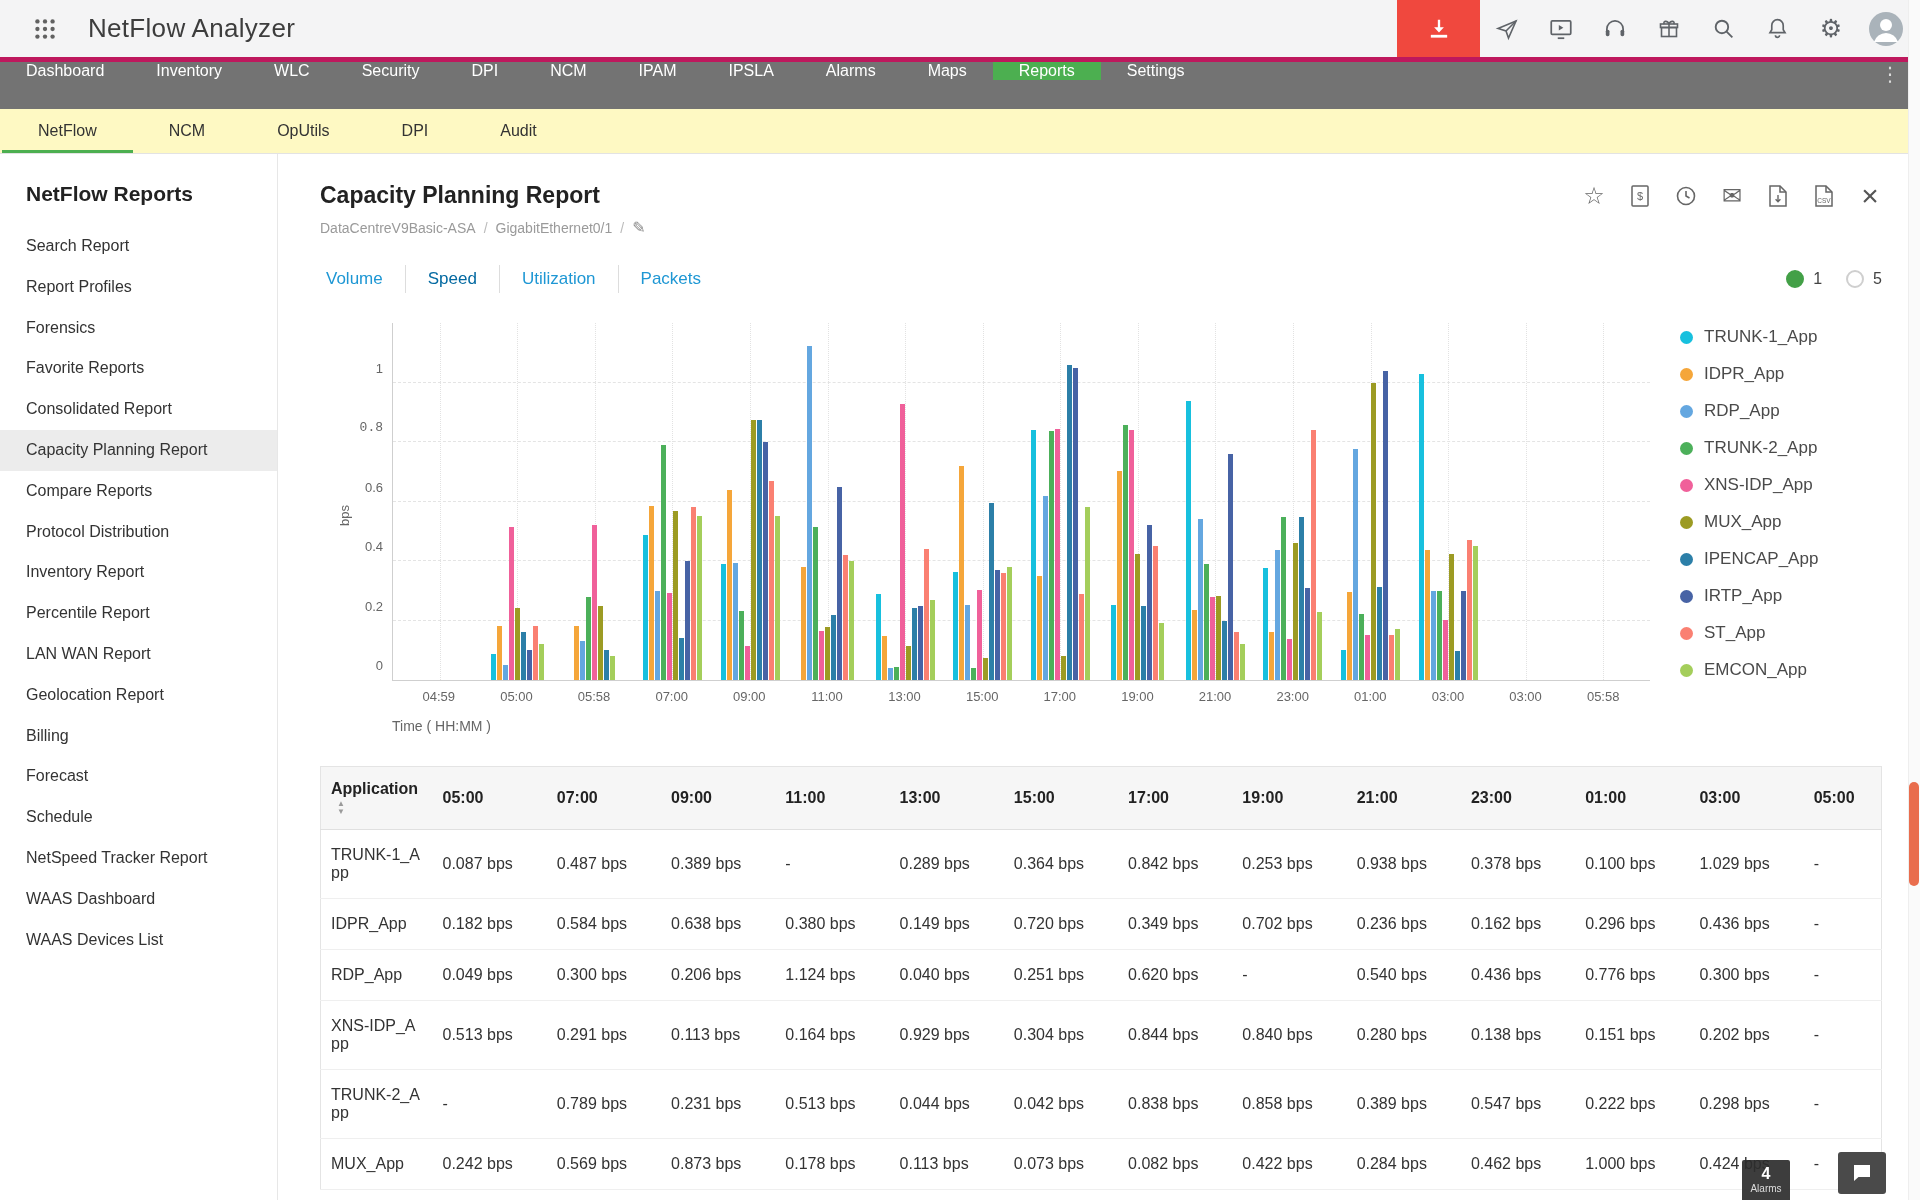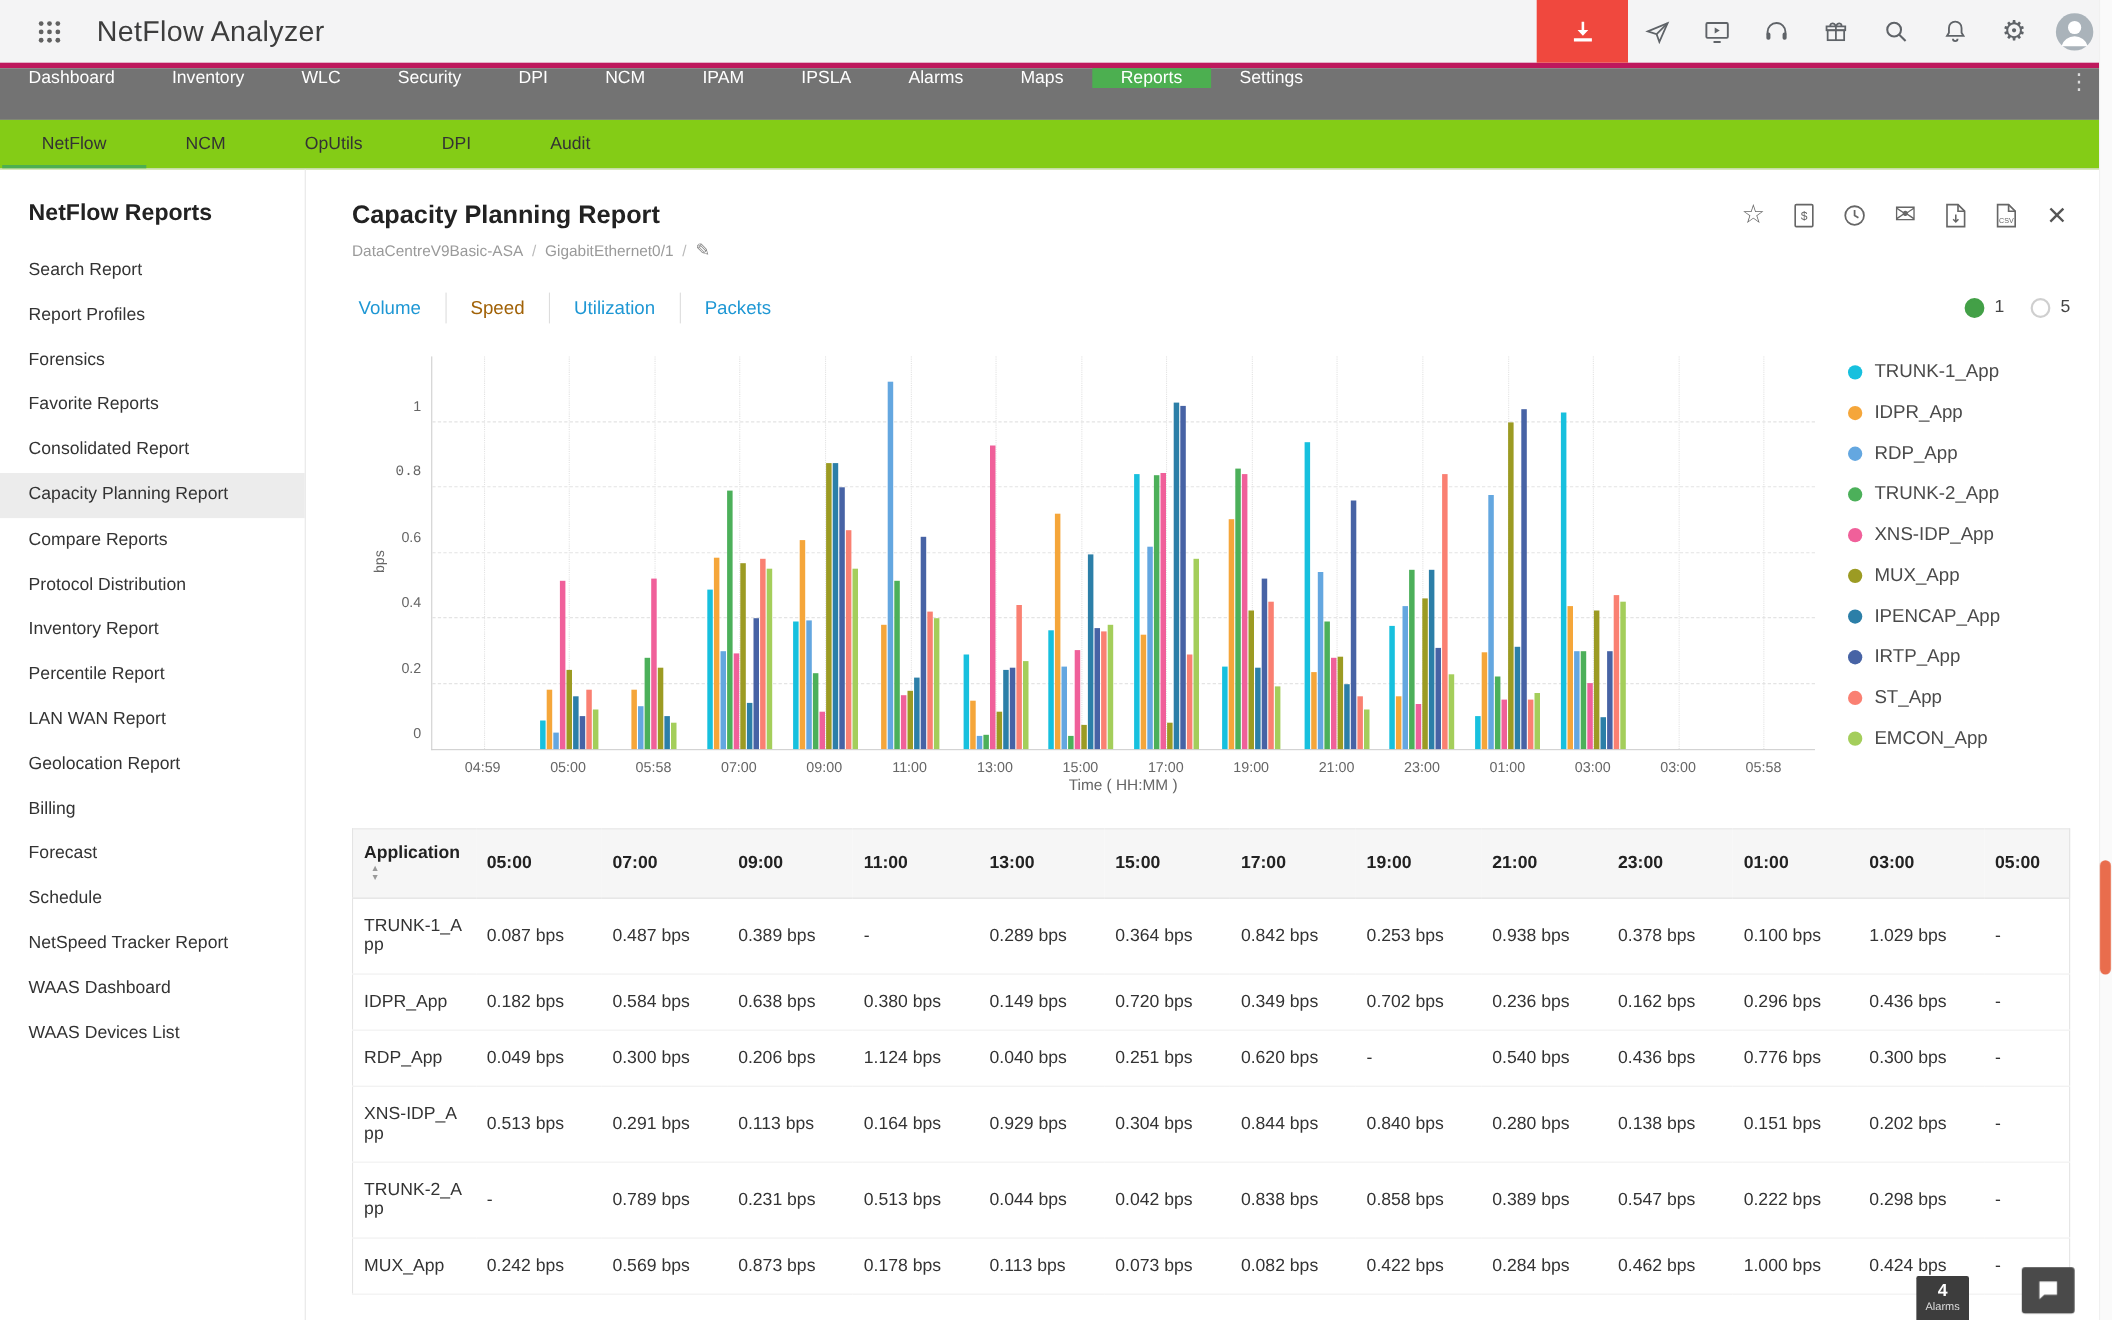--- a/index.html
+++ b/index.html
@@ -18,21 +18,21 @@
   .avatar{margin:0 16px 0 10px;cursor:pointer}
 
   
   .main-nav{height:47px;background:#737373;display:flex;align-items:flex-start;color:#fff}
   .nav-items{display:flex;flex:1}
   .nav-item{padding:0 26px;display:flex;align-items:center;font-size:16px;cursor:pointer;white-space:nowrap}
   .nav-item.active{background:#4CAF50}
   .nav-kebab{display:flex;align-items:center;padding:0 20px;font-size:20px;cursor:pointer;color:#ddd}
 
   
-  .sub-nav{height:45px;background:#84cc16;border-bottom:1px solid #e3e3e3;display:flex;align-items:stretch;padding-left:2px}
+  .sub-nav{height:45px;background:#fef9c3;border-bottom:1px solid #e3e3e3;display:flex;align-items:stretch;padding-left:2px}
   .sub-item{padding:0 36px;display:flex;align-items:center;font-size:16px;color:#333;cursor:pointer;position:relative}
   .sub-item.active::after{content:"";position:absolute;left:0;right:0;bottom:0;height:3px;background:#4CAF50}
 
   
   .layout{display:flex;height:1047px}
   .sidebar{width:278px;flex-shrink:0;border-right:1px solid #e7e7e7;padding-top:28px}
   .sidebar-title{font-size:21px;font-weight:bold;color:#222;padding:0 26px 20px}
   .side-item{padding:10px 26px;font-size:16px;color:#333;cursor:pointer;line-height:1.3}
   .side-item.active{background:#ececec}
   .content{flex:1;padding:28px 38px 0 42px;position:relative;overflow:hidden}
@@ -46,21 +46,21 @@
   .breadcrumb{margin-top:9px;font-size:14px;color:#9a9a9a;display:flex;align-items:center;gap:8px}
   .breadcrumb .sep{color:#bbb}
   .edit-glyph{font-size:16px;color:#888;cursor:pointer}
 
   
   .tab-row{margin-top:28px;display:flex;align-items:center}
   .tabs{display:flex;align-items:center}
   .tab{padding:4px 22px;font-size:17px;color:#1E97D4;border-right:1px solid #ddd;cursor:pointer}
   .tab:first-child{padding-left:6px}
   .tab:last-child{border-right:none}
-  .tab.active{color:#a16207}
+  .tab.active{color:#0369a1}
   .right-controls{margin-left:auto;display:flex;align-items:center;gap:30px}
   .radio-group{display:flex;align-items:center;gap:24px}
   .radio{display:flex;align-items:center;gap:9px;font-size:16px;color:#444;cursor:pointer}
   .rdot{width:18px;height:18px;border-radius:50%;background:#fff;border:2px solid #cfcfcf}
   .radio.selected .rdot{background:#43A047;border-color:#43A047}
   .range-box{border:1px solid #ccc;border-radius:3px;height:44px;display:flex;align-items:center;
     padding:0 14px;gap:13px;font-size:16px;color:#333;min-width:222px;cursor:pointer;background:#fff}
   .range-box .caret{margin-left:auto;color:#888;font-size:14px}
 
   
@@ -69,21 +69,21 @@
   .plot{height:358px;position:relative;border-left:1px solid #cfcfcf;border-bottom:1px solid #cfcfcf}
   .y-title{position:absolute;left:14px;top:45%;transform:rotate(-90deg);font-size:13px;color:#666}
   .grid-line{position:absolute;left:0;right:0;border-top:1px dashed #e4e4e4}
   .grid-label{position:absolute;right:calc(100% + 10px);transform:translateY(-50%);font-size:13px;color:#666}
   .groups{position:absolute;inset:0;display:flex;padding:0 8px}
   .group{flex:1;display:flex;align-items:flex-end;justify-content:center;gap:1px;position:relative}
   .group::before{content:"";position:absolute;left:50%;top:0;bottom:0;border-left:1px dotted #e2e2e2}
   .bar{width:5px;position:relative;z-index:1}
   .x-labels{display:flex;padding:0 8px;margin-top:8px}
   .x-label{flex:1;text-align:center;font-size:13px;color:#666}
-  .x-title{text-align:center;font-size:14px;color:#666;margin-top:0}
+  .x-title{text-align:left;font-size:14px;color:#666;margin-top:14px}
   .legend{width:232px;padding-left:30px;display:flex;flex-direction:column;gap:17px;margin-top:4px}
   .legend-item{display:flex;align-items:center;gap:11px;font-size:17px;color:#4a4a4a;cursor:pointer}
   .legend-dot{width:13px;height:13px;border-radius:50%;flex-shrink:0}
 
   
   .data-table{margin-top:32px;width:100%;border-collapse:collapse;border:1px solid #e4e4e4;font-size:16px}
   .data-table th{background:#f6f6f6;text-align:left;font-weight:bold;color:#222;
     padding:13px 10px;border-bottom:1px solid #e0e0e0;cursor:pointer}
   .data-table td{padding:16px 10px;border-bottom:1px solid #efefef;color:#333}
   .app-col{width:112px;word-break:break-all}

